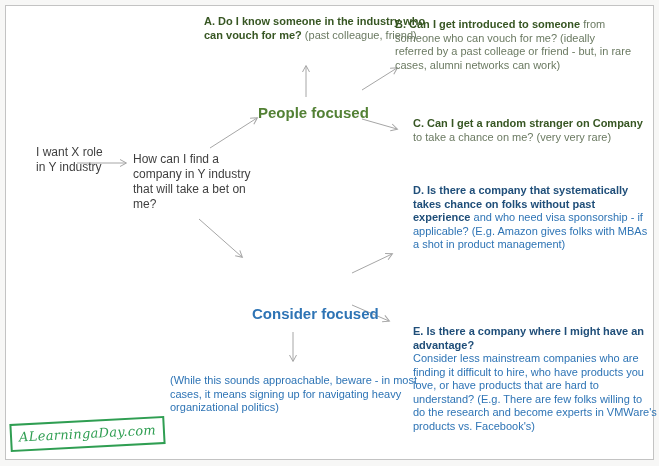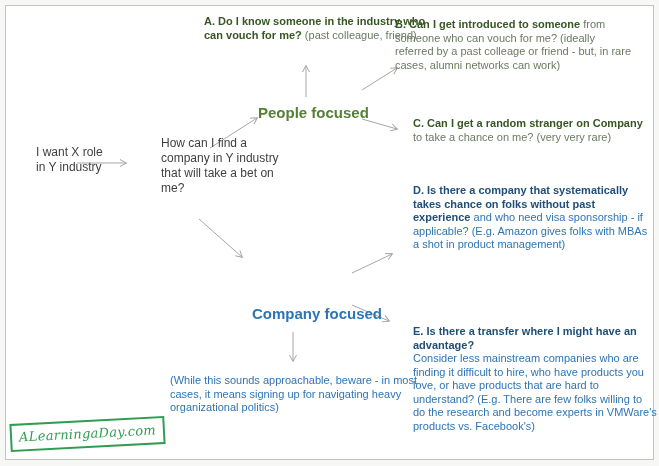--- a/index.html
+++ b/index.html
@@ -80,25 +80,25 @@
     <line x1="199" y1="219" x2="242" y2="257" marker-end="url(#ah)"></line>
     <line x1="352" y1="273" x2="392" y2="254" marker-end="url(#ah)"></line>
     <line x1="352" y1="305" x2="389" y2="321" marker-end="url(#ah)"></line>
     <line x1="293" y1="332" x2="293" y2="361" marker-end="url(#ah)"></line>
   </g>
 </svg>
 
 <div class="node neutral" style="left:36px;top:145px;width:100px;">I want  X role
 in Y industry</div>
 
-<div class="node neutral" style="left:133px;top:136px;width:118px;margin-left:28px;">How can I find a company in Y industry that will take a bet on me?</div>
+<div class="node neutral" style="left:133px;top:152px;width:118px;">How can I find a company in Y industry that will take a bet on me?</div>
 
 <div class="branch-label label-green" style="left:258px;top:104px;">People focused</div>
 
-<div class="branch-label label-blue" style="left:252px;top:305px;">Company focused</div>
+<div class="branch-label label-blue" style="left:252px;top:305px;">Consider focused</div>
 
 <div class="node green" style="left:204px;top:15px;width:224px;">
   <span class="b">A. Do I know someone in the industry who can vouch for me?</span>
   <span class="r">(past colleague, friend)</span>
 </div>
 
 <div class="node green" style="left:395px;top:18px;width:238px;">
   <span class="b">B. Can I get introduced to someone</span>
   <span class="r">from someone who can vouch for me? (ideally referred by a past colleage or friend - but, in rare cases, alumni networks can work)</span>
 </div>
@@ -107,21 +107,21 @@
   <span class="b">C. Can I get a random stranger on Company</span>
   <span class="r">to take a chance on me? (very very rare)</span>
 </div>
 
 <div class="node blue" style="left:413px;top:184px;width:238px;">
   <span class="b">D. Is there a company that systematically takes chance on folks without past experience</span>
   <span class="r">and who need visa sponsorship - if applicable? (E.g. Amazon gives folks with MBAs a shot in product management)</span>
 </div>
 
 <div class="node blue" style="left:413px;top:325px;width:244px;">
-  <span class="b block">E. Is there a transfer where I might have an advantage?</span>
+  <span class="b block">E. Is there a company where I might have an advantage?</span>
   <span class="r">Consider less mainstream companies who are finding it difficult to hire, who have products you love, or have products that are hard to understand? (E.g. There are few folks willing to do the research and become experts in VMWare's products vs. Facebook's)</span>
 </div>
 
 <div class="node blue" style="left:170px;top:374px;width:252px;">
   <span class="r">(While this sounds approachable, beware - in most cases, it means signing up for navigating heavy organizational politics)</span>
 </div>
 
 <div class="logo">ALearningaDay.com</div>
 
 </body></html>

